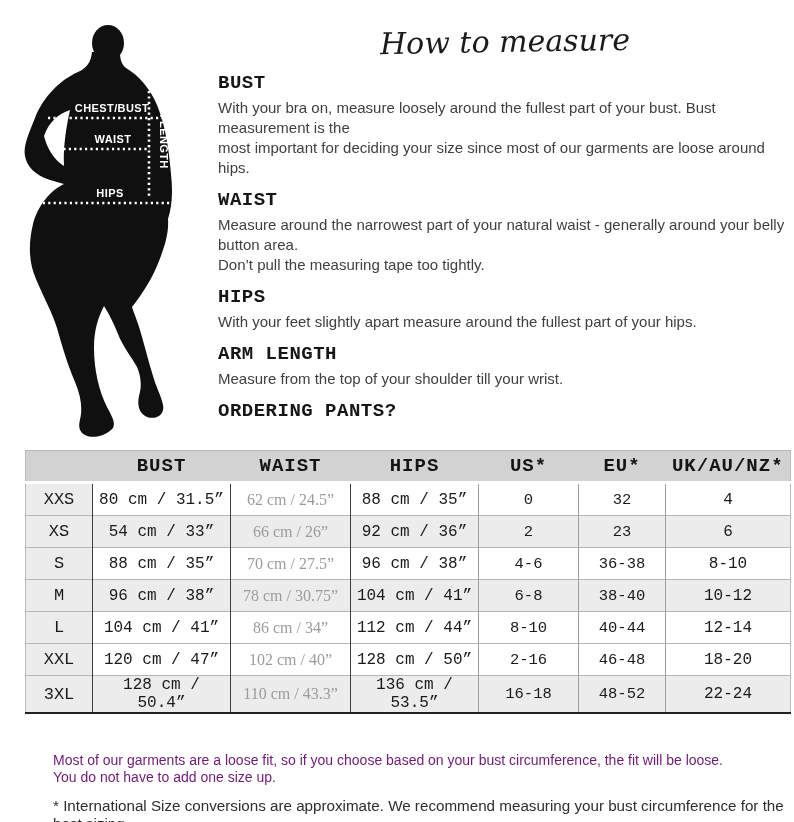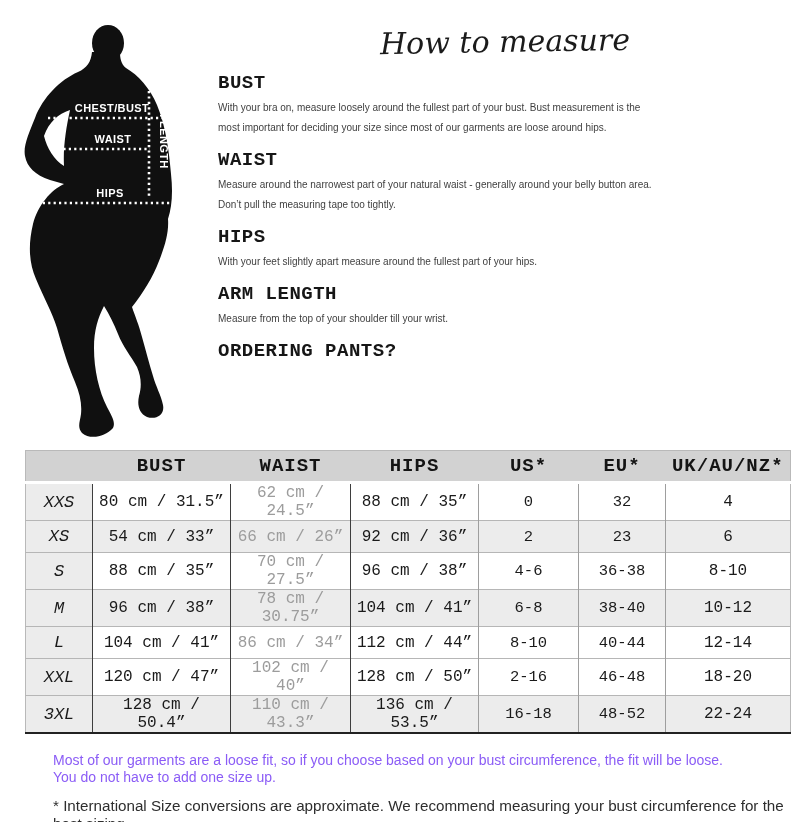--- a/index.html
+++ b/index.html
@@ -21,46 +21,46 @@
     margin:0 0 13px 0;text-align:center;
     font-family:"DejaVu Serif",serif;font-style:italic;font-weight:500;
     font-size:30px;line-height:36px;color:#1b1b1b;transform:rotate(-1deg);
   }
   .msec{margin:0 0 12px 0;}
   .msec-h{
     margin:0 0 5px 0;font-family:"Liberation Mono",monospace;
     font-size:19px;line-height:20px;font-weight:700;letter-spacing:.5px;color:#161616;
   }
   .msec-p{
-    margin:0;font-size:10px;line-height:20px;white-space:pre-line;color:var(--c-body-text,#3f3f3f);
+    margin:0;font-size:15px;line-height:20px;white-space:pre-line;color:var(--c-body-text,#3f3f3f);
   }
   
   .table-wrap{position:absolute;left:25px;top:450px;width:765px;}
   table{border-collapse:collapse;width:765px;table-layout:fixed;
         border:1px solid #b9b9b9;border-bottom:2px solid #222;}
   thead th{
     background:var(--c-table-header-bg,#d2d2d2);border-bottom:3px solid #fff;
     height:30px;font-family:"Liberation Mono",monospace;font-size:19px;font-weight:700;
     letter-spacing:1px;color:#141414;text-align:center;padding:0;
   }
   tbody td{
     height:31px;text-align:center;vertical-align:middle;padding:0 2px;
     font-family:"Liberation Mono",monospace;font-size:16px;color:#1a1a1a;
     border-top:1px solid #b6b6b6;
   }
   tbody tr:first-child td{border-top:1px solid #9a9a9a;}
-  tbody td.c0{background:var(--c-size-col-bg,#ececec);font-size:17px;font-style:italic;}
+  tbody td.c0{background:var(--c-size-col-bg,#ececec);font-size:17px;}
   tbody tr.stripe td{background:var(--c-row-stripe-bg,#ececec);}
   tbody td.c1,tbody td.c2,tbody td.c3{border-left:1px solid #3e3e3e;}
   tbody td.c4,tbody td.c5,tbody td.c6{border-left:1px solid #9e9e9e;}
-  tbody td.c2{color:var(--c-waist-text,#9c9c9c);}
+  tbody td.c2{color:var(--c-waist-text,#9c9c9c);font-family:Liberation Serif, serif;}
   tbody td.c4,tbody td.c5{font-size:15.5px;}
   
   .fit-note{position:absolute;left:53px;top:752px;width:720px;
-            font-size:14px;line-height:17px;color:#8b5cf6;}
+            font-size:14px;line-height:17px;color:#701a75;}
   .fit-note p{margin:0;}
   .conv-note{position:absolute;left:53px;top:797px;width:740px;
              font-size:15.2px;line-height:18px;color:#2e2e2e;}
 </style>
 </head>
 <body>
 
 <div class="figure-wrap">
   <svg viewBox="0 0 195 422" width="195" height="422">
     <ellipse class="sil" cx="88" cy="19" rx="16" ry="18"></ellipse>

